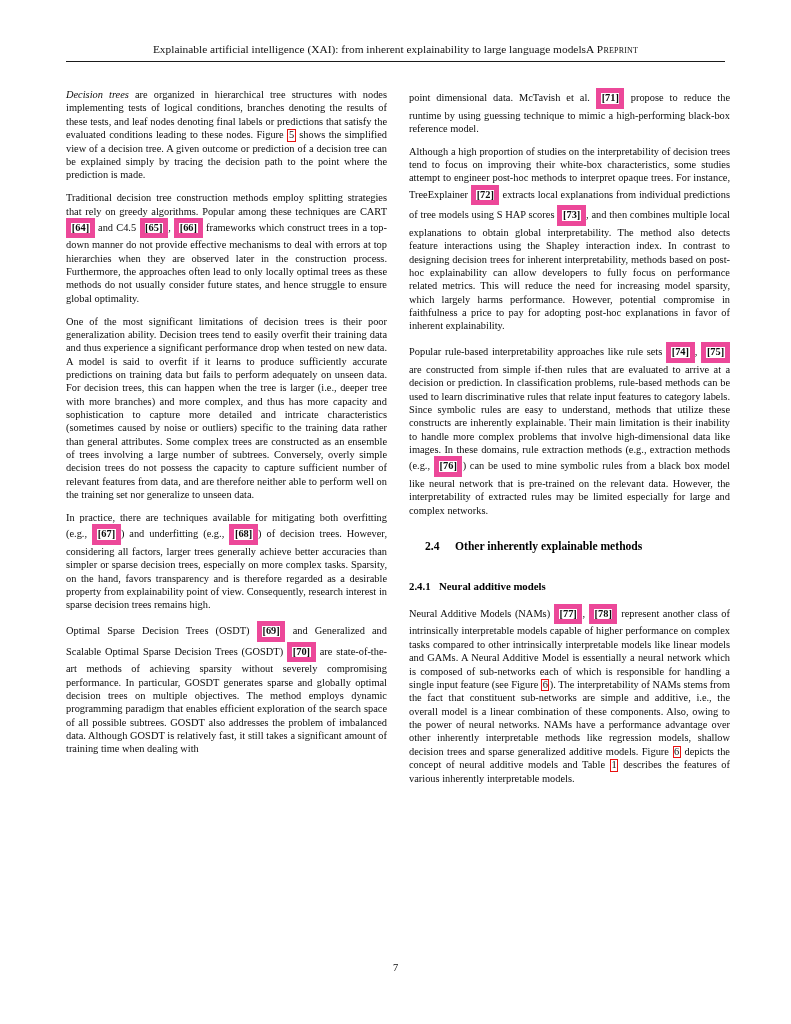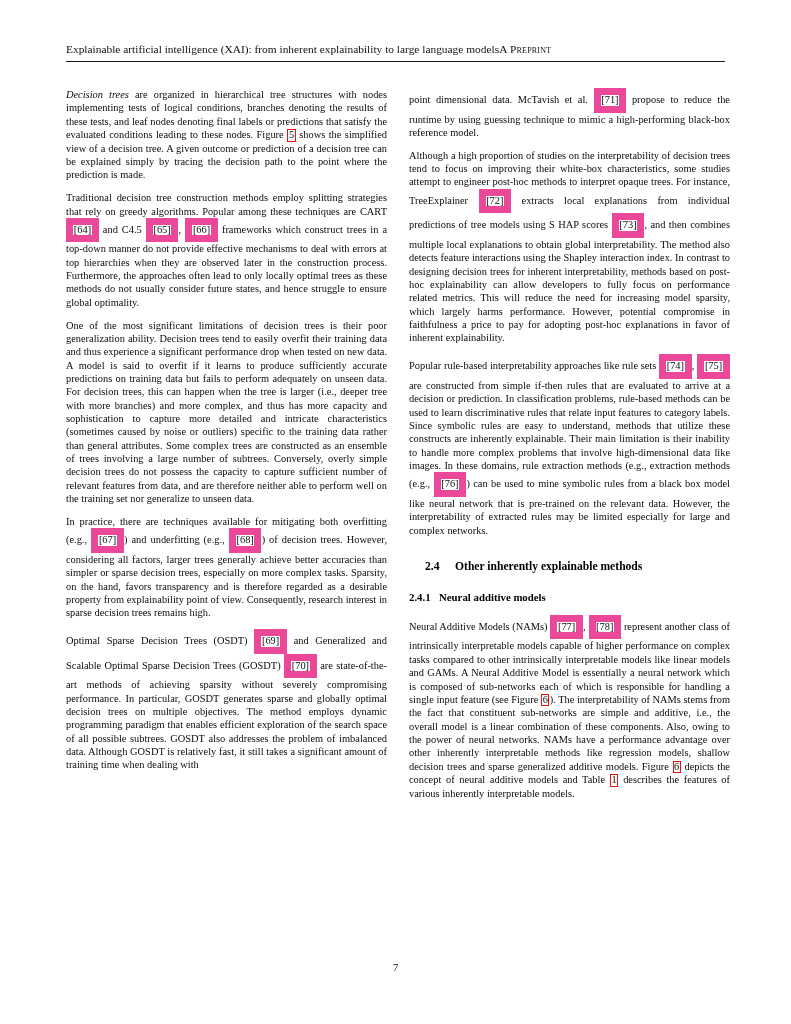--- a/index.html
+++ b/index.html
@@ -22,20 +22,21 @@
 
   
   .header {
     position: absolute;
     top: 42px;
     left: 66px;
     right: 66px;
     height: 22px;
   }
   .header-line {
+    text-align: center;
     font-size: 11.4px;
     line-height: 14px;
     white-space: nowrap;
     color: #111;
   }
   .header-title { font-variant: normal; }
   .header-preprint {
     font-variant: small-caps;
     letter-spacing: 0.2px;
   }
@@ -69,25 +70,26 @@
     hyphens: none;
     color: #0b0b0b;
   }
   p.para:last-child { margin-bottom: 0; }
 
   .lead { font-style: italic; }
   .ital { }
 
   
   .cite {
-    border: 7px solid #ec4899;
+    border: 5px solid #ec4899;
     padding: 0 0.5px;
     margin: 0 0.3px;
     display: inline-block;
     line-height: 10.6px;
+    font-weight: bold;
   }
   .figref {
     border: 1px solid #e81010;
     padding: 0 0.5px;
     margin: 0 0.3px;
     display: inline-block;
     line-height: 10.6px;
   }
 
   
@@ -95,21 +97,21 @@
     font-size: 11.6px;
     line-height: 14px;
     font-weight: bold;
     margin: 23px 0 11px 16px;
     color: #000;
   }
   h3.subsec {
     font-size: 10.8px;
     line-height: 13px;
     font-weight: bold;
-    margin: 17px 0 11px 0;
+    margin: 26px 0 11px 0;
     color: #000;
   }
   .sec-num { display: inline-block; min-width: 30px; }
   .subsec-num { display: inline-block; min-width: 30px; }
 
   
   .page-number {
     position: absolute;
     left: 0;
     right: 0;

